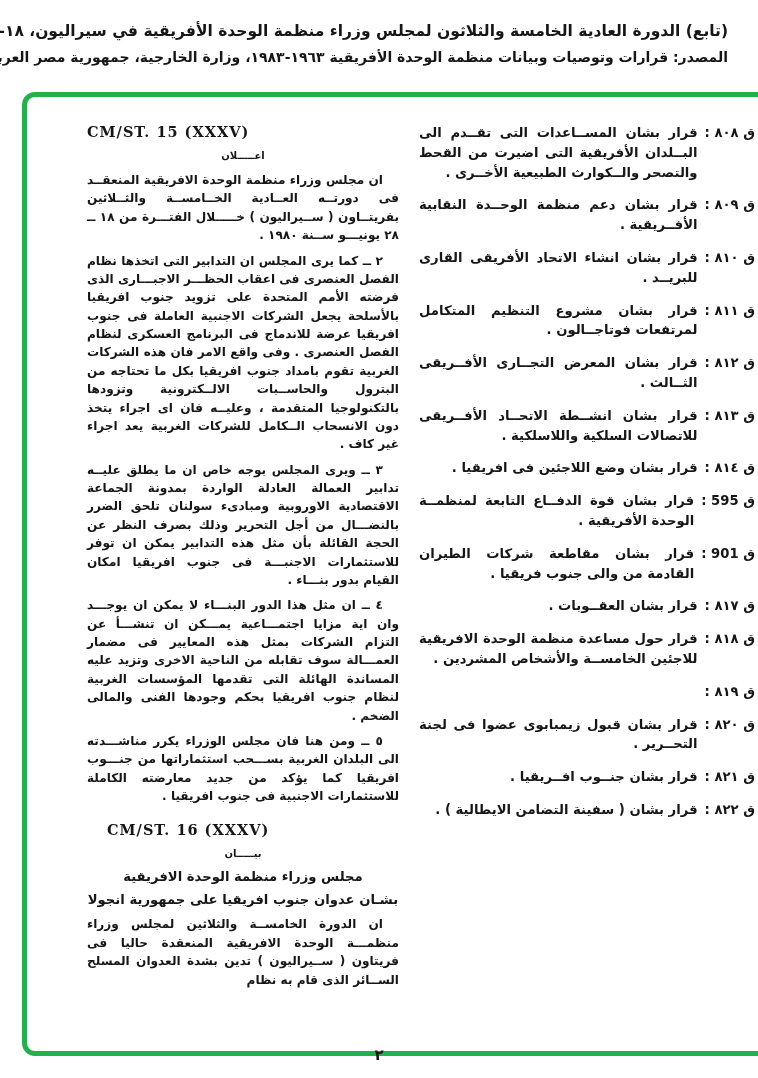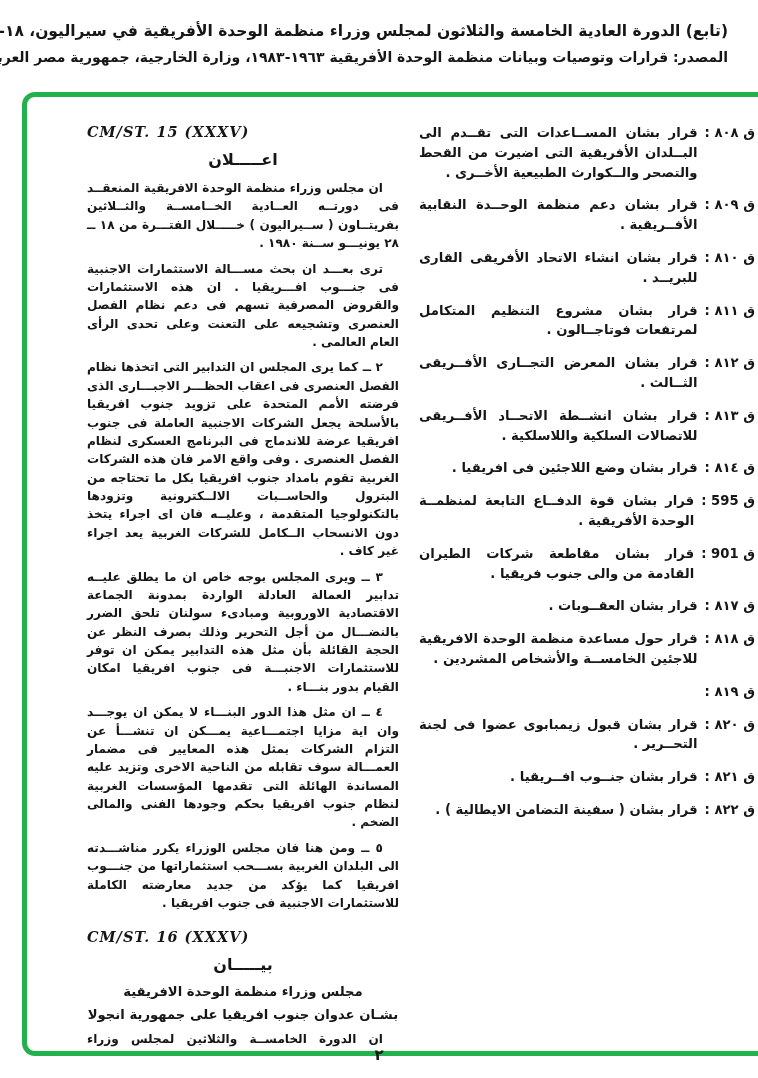--- a/index.html
+++ b/index.html
@@ -41,25 +41,24 @@
     font-size:13.2px;line-height:1.5;margin-bottom:13px;
   }
   .res-num{flex:0 0 auto;white-space:nowrap;}
   .res-text{flex:1 1 auto;text-align:justify;}
   
   .col-declaration{flex:0 0 312px;width:312px;direction:rtl;}
   .doc-ref{
     font-family:"DejaVu Serif", serif;font-weight:bold;
     font-size:14.5px;letter-spacing:1px;direction:ltr;text-align:left;
     margin:0 0 10px 0;
-    font-style:italic;
   }
-  .doc-ref.second{margin-top:16px;}
+  .doc-ref.second{margin-top:16px;margin-left:20px;}
   .doc-title{
-    text-align:center;font-size:16px;margin:8px 0 10px 0;
+    text-align:center;font-size:10px;margin:8px 0 10px 0;
   }
   .doc-subtitle{
     text-align:center;font-size:13.2px;margin:0 0 8px 0;
   }
   .col-declaration p.para{
     margin:0 0 7px 0;font-size:12.1px;line-height:1.52;
     text-align:justify;text-indent:16px;
   }
   
   .page-number{
@@ -140,21 +139,20 @@
           <span class="res-text">قرار بشان ( سفينة التضامن الايطالية ) .</span>
         </div>
         </div>
     </section>
 
     <section class="col-declaration">
       <div class="doc-ref">CM/ST. 15 (XXXV)</div>
       <div class="doc-title">اعـــــلان</div>
       <div>
           <p class="para">ان مجلس وزراء منظمة الوحدة الافريقية المنعقــد فى دورتــه العــادية الخــامســة والثــلاثين بفريتــاون ( ســيراليون ) خـــــلال الفتـــرة من ١٨ ــ ٢٨ يونيـــو ســنة ١٩٨٠ .</p>
-          <p class="para">ترى بعـــد ان بحث مســـالة الاستثمارات الاجنبية فى جنـــوب افـــريقيا . ان هذه الاستثمارات والقروض المصرفية تسهم فى دعم نظام الفصل العنصرى وتشجيعه على التعنت وعلى تحدى الرأى العام العالمى .</p>
           <p class="para">٢ ــ كما يرى المجلس ان التدابير التى اتخذها نظام الفصل العنصرى فى اعقاب الحظـــر الاجبـــارى الذى فرضته الأمم المتحدة على تزويد جنوب افريقيا بالأسلحة يجعل الشركات الاجنبية العاملة فى جنوب افريقيا عرضة للاندماج فى البرنامج العسكرى لنظام الفصل العنصرى . وفى واقع الامر فان هذه الشركات الغربية تقوم بامداد جنوب افريقيا بكل ما تحتاجه من البترول والحاســبات الالــكترونية وتزودها بالتكنولوجيا المتقدمة ، وعليــه فان اى اجراء يتخذ دون الانسحاب الــكامل للشركات الغربية يعد اجراء غير كاف .</p>
           <p class="para">٣ ــ ويرى المجلس بوجه خاص ان ما يطلق عليــه تدابير العمالة العادلة الواردة بمدونة الجماعة الاقتصادية الاوروبية ومبادىء سولنان تلحق الضرر بالنضـــال من أجل التحرير وذلك بصرف النظر عن الحجة القائلة بأن مثل هذه التدابير يمكن ان توفر للاستثمارات الاجنبـــة فى جنوب افريقيا امكان القيام بدور بنـــاء .</p>
           <p class="para">٤ ــ ان مثل هذا الدور البنـــاء لا يمكن ان يوجـــد وان اية مزايا اجتمـــاعية يمـــكن ان تنشـــأ عن التزام الشركات بمثل هذه المعايير فى مضمار العمـــالة سوف تقابله من الناحية الاخرى وتزيد عليه المساندة الهائلة التى تقدمها المؤسسات الغربية لنظام جنوب افريقيا بحكم وجودها الفنى والمالى الضخم .</p>
           <p class="para">٥ ــ ومن هنا فان مجلس الوزراء يكرر مناشـــدته الى البلدان الغربية بســـحب استثماراتها من جنـــوب افريقيا كما يؤكد من جديد معارضته الكاملة للاستثمارات الاجنبية فى جنوب افريقيا .</p>
         </div>
 
       <div class="doc-ref second">CM/ST. 16 (XXXV)</div>
       <div class="doc-title">بيـــــان</div>
       <div class="doc-subtitle">مجلس وزراء منظمة الوحدة الافريقية</div>
       <div class="doc-subtitle">بشـان عدوان جنوب افريقيا على جمهورية انجولا</div>

